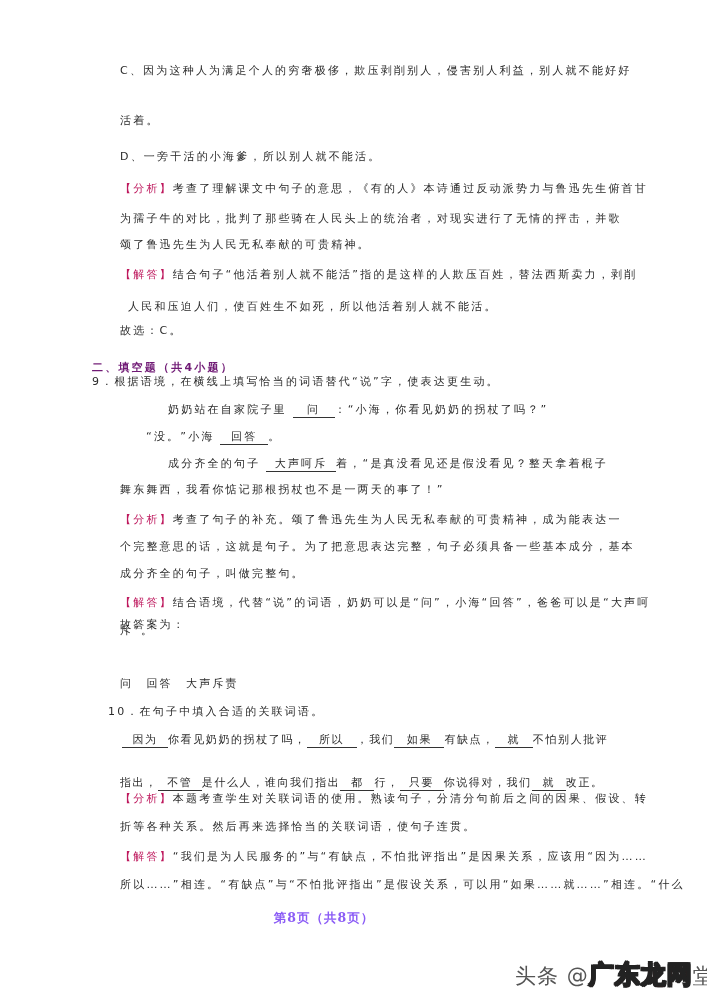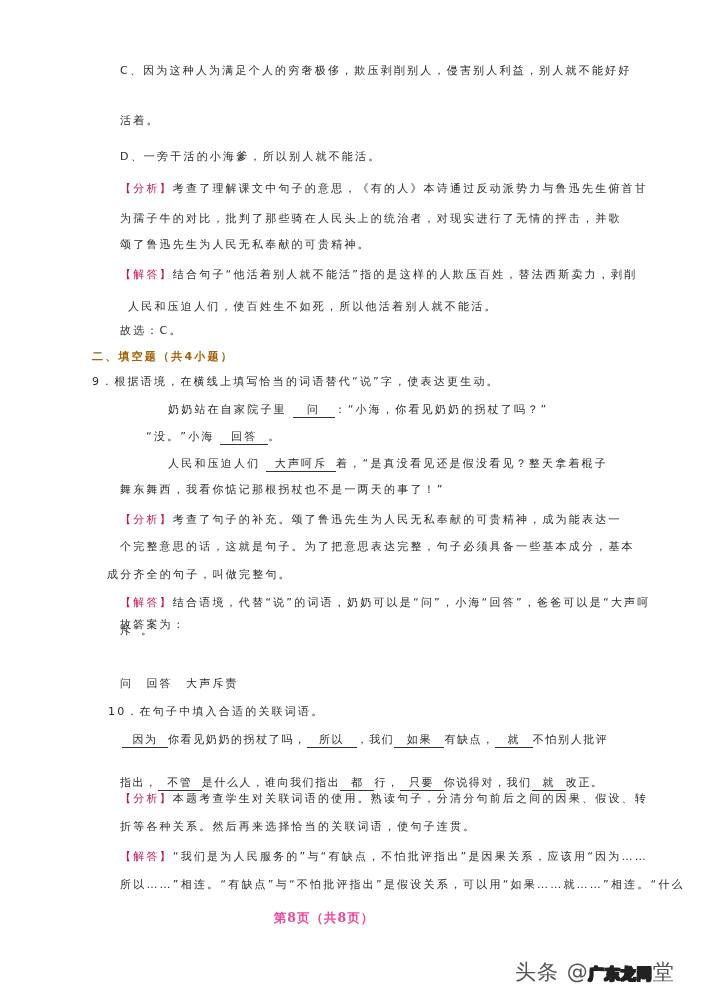--- a/index.html
+++ b/index.html
@@ -3,34 +3,34 @@
 <meta charset="utf-8">
 <style>
   html, body { margin: 0; padding: 0; }
   body {
     width: 707px; height: 1000px; background: #ffffff; position: relative; overflow: hidden;
     font-family: "DejaVu Sans", sans-serif; color: #2a2a2a;
   }
   .line {
     position: absolute; font-size: 11px; letter-spacing: 2.2px; white-space: nowrap; line-height: 18px;
   }
-  .bold { font-weight: bold; color: #a16207; }
+  .bold { font-weight: bold; color: #701a75; margin-top: 11px; }
   .tag { font-weight: normal; color: #be185d; }
   .blank {
     display: inline-block; border-bottom: 1px solid #333; text-align: center; padding: 0 2px; line-height: 15px;
   }
   .footer {
     position: absolute; top: 910px; left: 0; width: 648px; text-align: center;
-    font-family: "DejaVu Serif", serif; font-weight: bold; font-size: 12.5px; color: #ec4899; letter-spacing: 1px;
+    font-family: "DejaVu Serif", serif; font-weight: bold; font-size: 12.5px; color: #8b5cf6; letter-spacing: 1px;
   }
   .watermark {
     position: absolute; left: 515px; top: 958px; font-size: 21px; color: #555; letter-spacing: 1px; white-space: nowrap;
   }
   .watermark .brand {
-    color: #b91c1c; font-weight: bold; font-size: 15px; -webkit-text-stroke: 1.3px #222;
+    color: #b91c1c; font-weight: bold; font-size: 25px; -webkit-text-stroke: 1.3px #222;
     text-shadow: 1px 1px 0 #222, -1px -1px 0 #222, 1px -1px 0 #222, -1px 1px 0 #222;
   }
 </style>
 </head>
 <body>
 
 <div>
 
   <div class="line" style="left:120px; top:62px;">C、因为这种人为满足个人的穷奢极侈，欺压剥削别人，侵害别人利益，别人就不能好好</div>
   <div class="line" style="left:120px; top:112px;text-align:center;">活着。</div>
@@ -53,30 +53,30 @@
   <div class="line" style="left:92px; top:373px;">9．根据语境，在横线上填写恰当的词语替代“说”字，使表达更生动。</div>
   <div class="line" style="left:168px; top:401px;">
     <span>奶奶站在自家院子里</span>
     <span class="blank" style="min-width:38px;">问</span><span>：“小海，你看见奶奶的拐杖了吗？”</span>
   </div>
   <div class="line" style="left:146px; top:428px;">
     <span>“没。”小海</span>
     <span class="blank" style="min-width:44px;">回答</span><span>。</span>
   </div>
   <div class="line" style="left:168px; top:455px;">
-    <span>人民和压迫人们</span>
+    <span>成分齐全的句子</span>
     <span class="blank" style="min-width:66px;">大声呵斥</span><span>着，“是真没看见还是假没看见？整天拿着棍子</span>
   </div>
   <div class="line" style="left:120px; top:481px;">舞东舞西，我看你惦记那根拐杖也不是一两天的事了！”</div>
 
   <div class="line" style="left:120px; top:511px;">
     <span class="tag">【分析】</span><span>考查了句子的补充。颂了鲁迅先生为人民无私奉献的可贵精神，成为能表达一</span>
   </div>
   <div class="line" style="left:120px; top:538px;">个完整意思的话，这就是句子。为了把意思表达完整，句子必须具备一些基本成分，基本</div>
-  <div class="line" style="left:107px; top:565px;font-family:Liberation Serif, serif;">成分齐全的句子，叫做完整句。</div>
+  <div class="line" style="left:120px; top:565px;">成分齐全的句子，叫做完整句。</div>
 
   <div class="line" style="left:120px; top:594px;">
     <span class="tag">【解答】</span><span>结合语境，代替“说”的词语，奶奶可以是“问”，小海“回答”，爸爸可以是“大声呵</span>
   </div>
   <div class="line" style="left:120px; top:622px;">斥”。</div>
   <div class="line" style="left:120px; top:616px;">故答案为：</div>
   <div class="line" style="left:120px; top:675px;">问　回答　大声斥责</div>
 
   <div class="line" style="left:108px; top:703px;text-align:center;">10．在句子中填入合适的关联词语。</div>
   <div class="line" style="left:122px; top:731px; letter-spacing:1.6px;">

